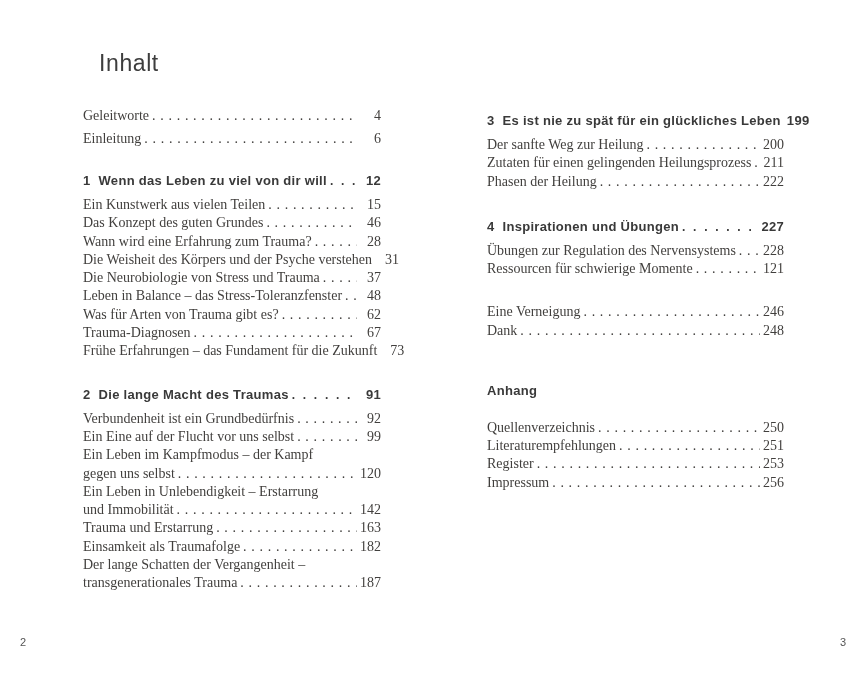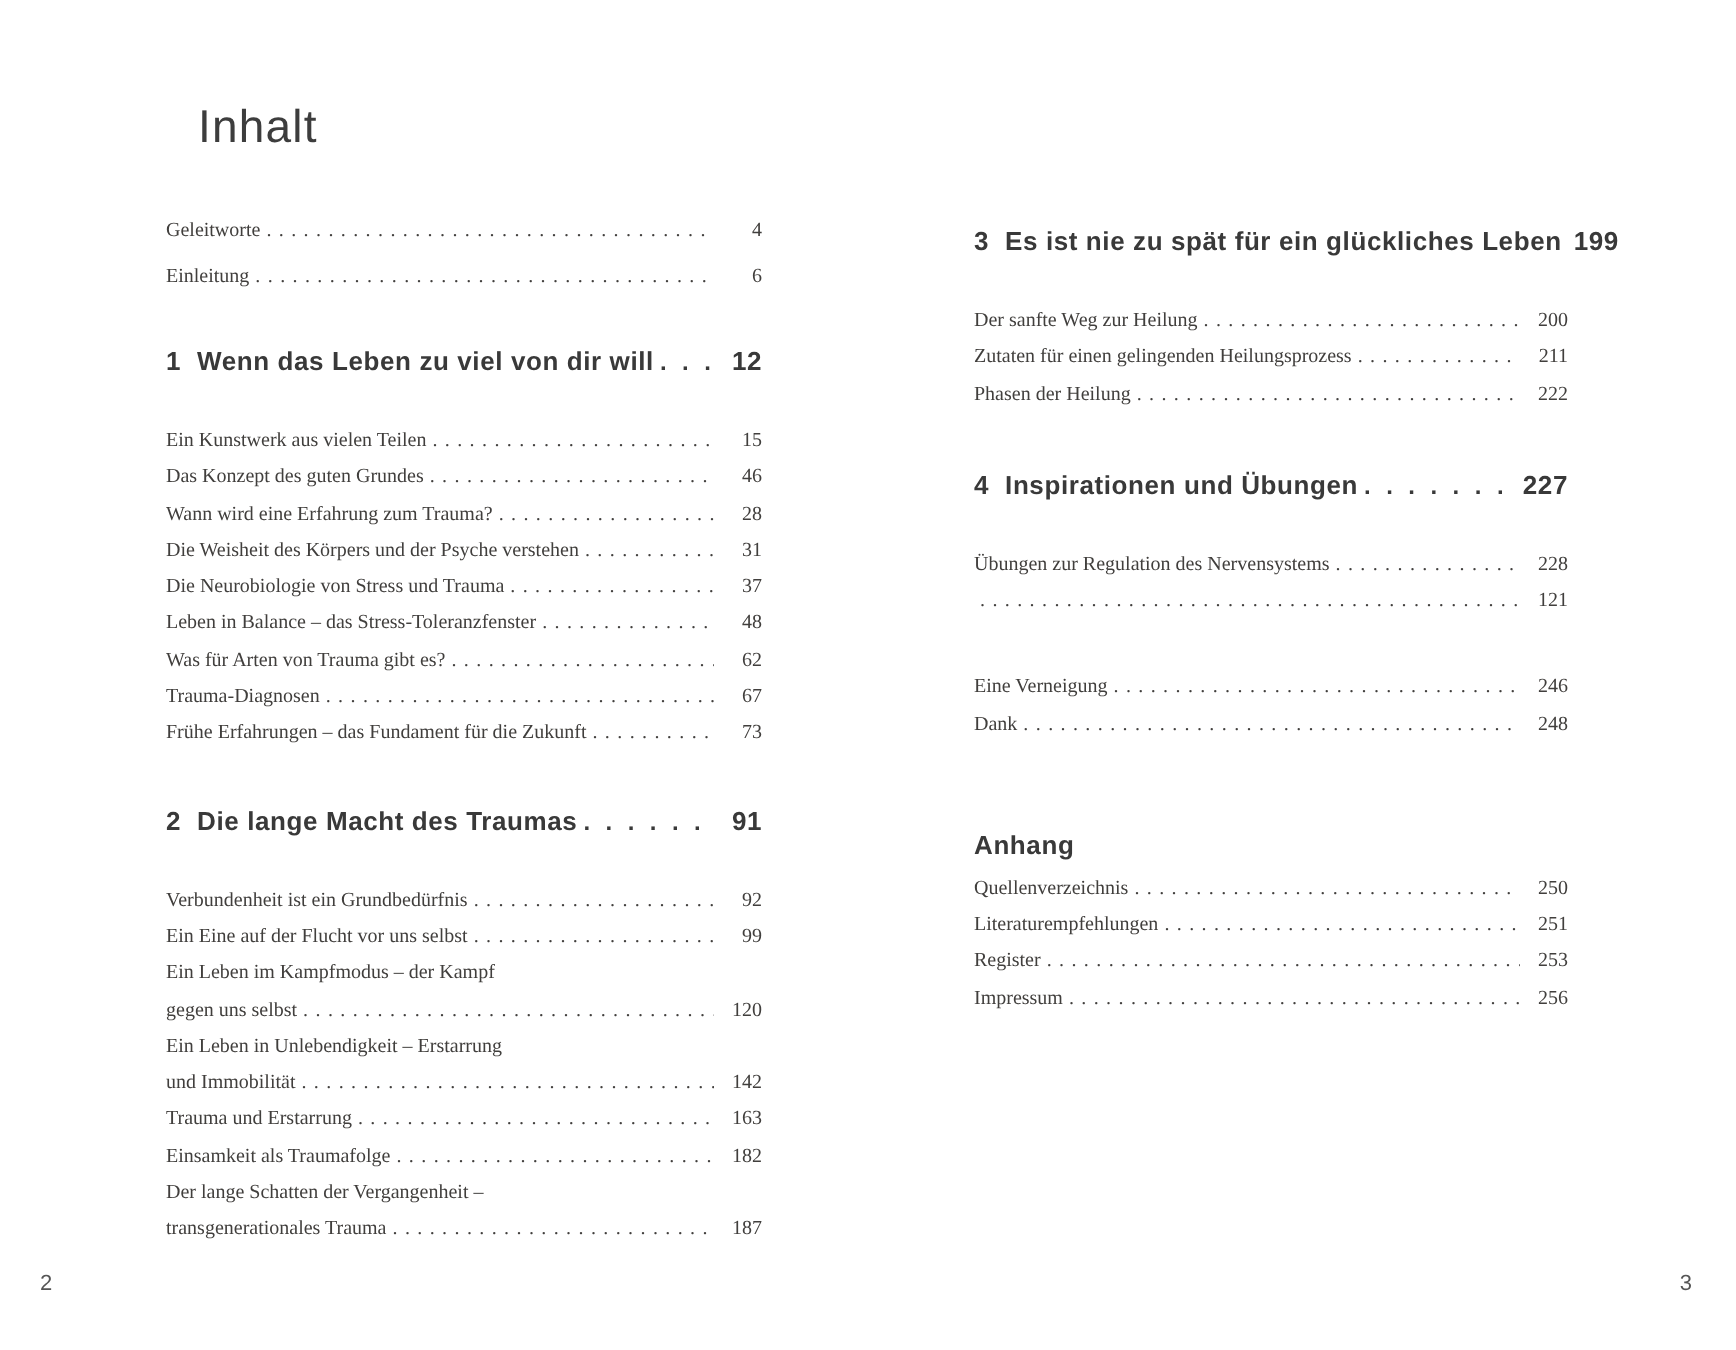--- a/index.html
+++ b/index.html
@@ -16,21 +16,21 @@
     font-family: "Liberation Sans", sans-serif;
     font-weight: 400;
     font-size: 23px;
     letter-spacing: 0.6px;
     color: #3d3d3d;
   }
   .col { position: absolute; }
   #left-col  { left: 83px; top: 104px; width: 298px; }
   #right-col { left: 487px; top: 111px; width: 297px; }
 
-  .row { display: flex; align-items: baseline; font-size: 10px; }
+  .row { display: flex; align-items: baseline; font-size: 14px; }
   .front .row { line-height: 23px; }
   .entries .row { line-height: 18.3px; }
   .standalone .row { line-height: 18.6px; justify-content: space-between; }
 
   .label { flex: 0 0 auto; max-width: 100%; }
   .dots {
     flex: 1 1 auto; min-width: 0;
     overflow: hidden; white-space: nowrap;
     letter-spacing: 0.6px;
     margin: 0 3px;
@@ -42,24 +42,24 @@
     font-weight: 700;
     font-size: 13px;
     letter-spacing: 0.3px;
     color: #393939;
     line-height: 19px;
   }
   .heading-row .dots { letter-spacing: 2.2px; font-size: 12px; }
   .heading-row .num { margin-right: 8px; }
   .appendix-heading { line-height: 19px; }
 
-  .section .entries { margin-top: 21px; }
+  .section .entries { margin-top: 5px; }
   .standalone { margin-top: 25px; }
   .appendix { margin-top: 40px; }
-  .appendix .entries { margin-top: 4px; }
+  .appendix .entries { margin-top: 19px; }
 
   .pagenum {
     position: absolute; top: 636px;
     font-family: "Liberation Sans", sans-serif;
     font-size: 11px;
     color: #555555;
   }
   #pagenum-left { left: 20px; }
   #pagenum-right { right: 22px; }
 </style>
@@ -230,20 +230,21 @@
         <span class="dots">. . . . . . . . . . . . . . . . . . . . . . . . . . . . . . . . . . . . . . . . . . . . . . . . . . . . . . . . . . . . . . . . . . . . . . </span>
         <span class="pg">227</span>
       </div>
       <div class="entries">
         <div class="row">
           <span class="label">Übungen zur Regulation des Nervensystems</span>
           <span class="dots">. . . . . . . . . . . . . . . . . . . . . . . . . . . . . . . . . . . . . . . . . . . . . . . . . . . . . . . . . . . . . . . . . . . . . . </span>
           <span class="pg">228</span>
         </div>
         <div class="row">
+          <span class="label">Ressourcen für schwierige Momente</span>
           <span class="dots">. . . . . . . . . . . . . . . . . . . . . . . . . . . . . . . . . . . . . . . . . . . . . . . . . . . . . . . . . . . . . . . . . . . . . . </span>
           <span class="pg">121</span>
         </div>
       </div>
     </div>
     <div class="standalone">
       <div class="row">
         <span class="label">Eine Verneigung</span>
         <span class="dots">. . . . . . . . . . . . . . . . . . . . . . . . . . . . . . . . . . . . . . . . . . . . . . . . . . . . . . . . . . . . . . . . . . . . . . </span>
         <span class="pg">246</span>

